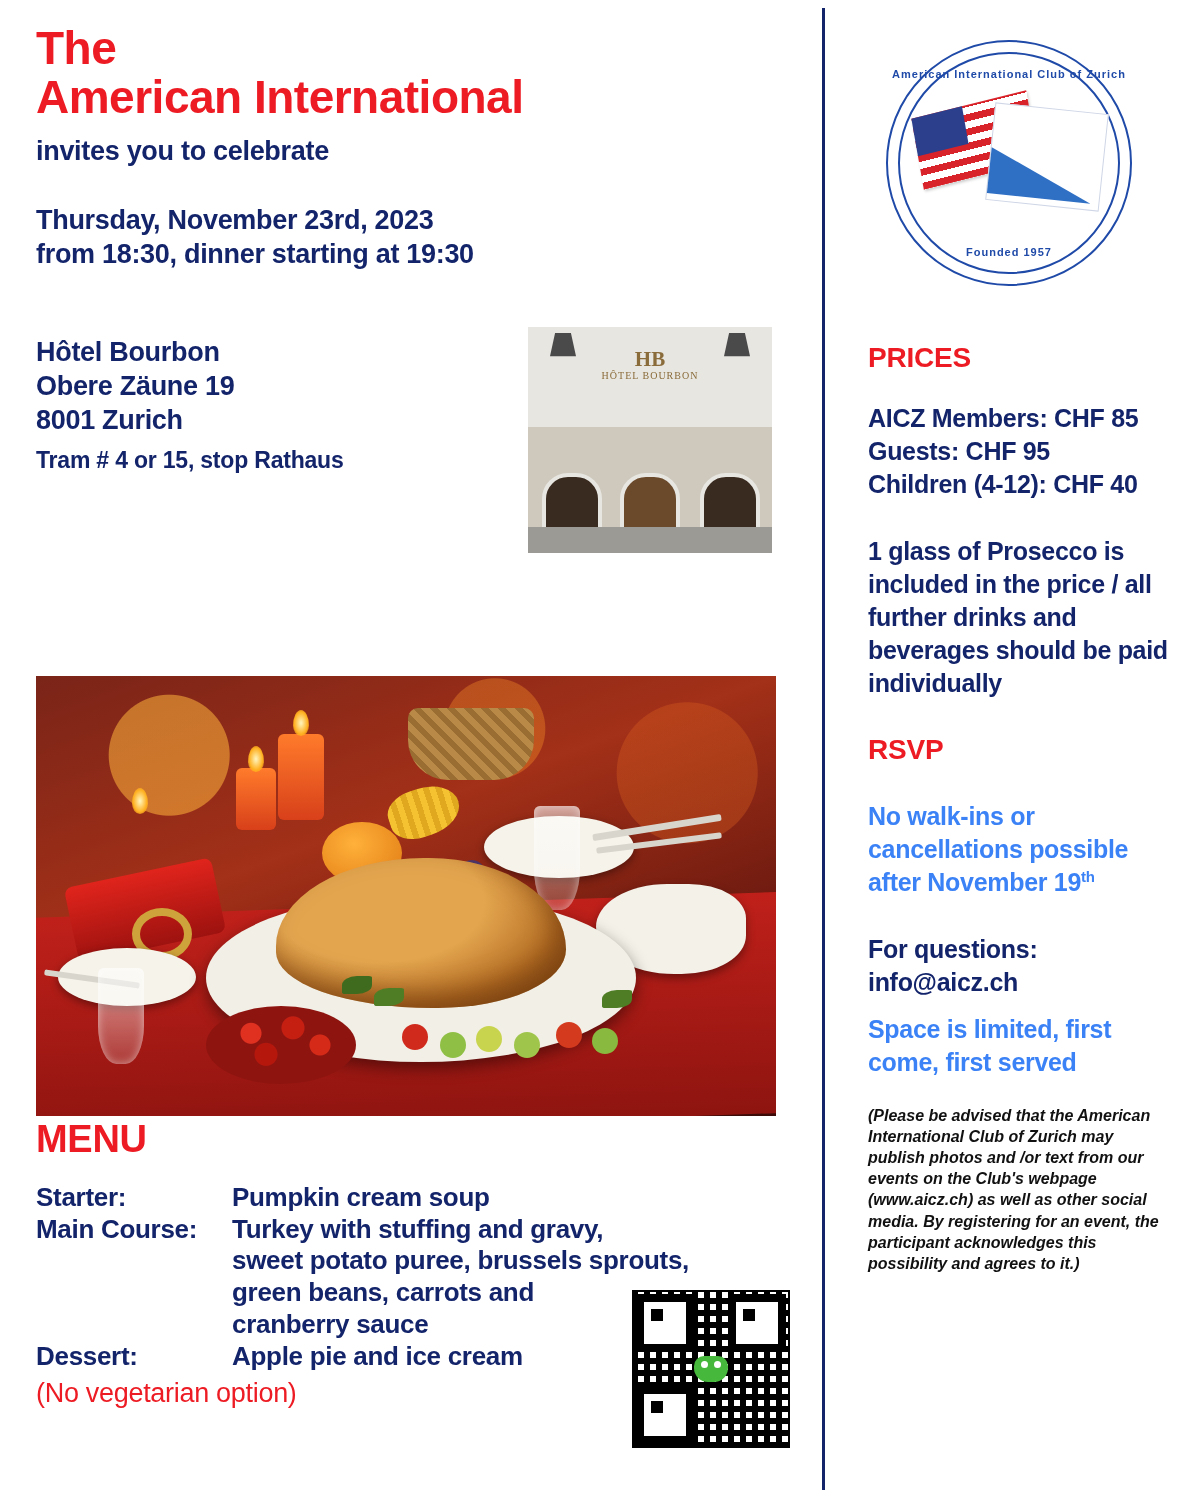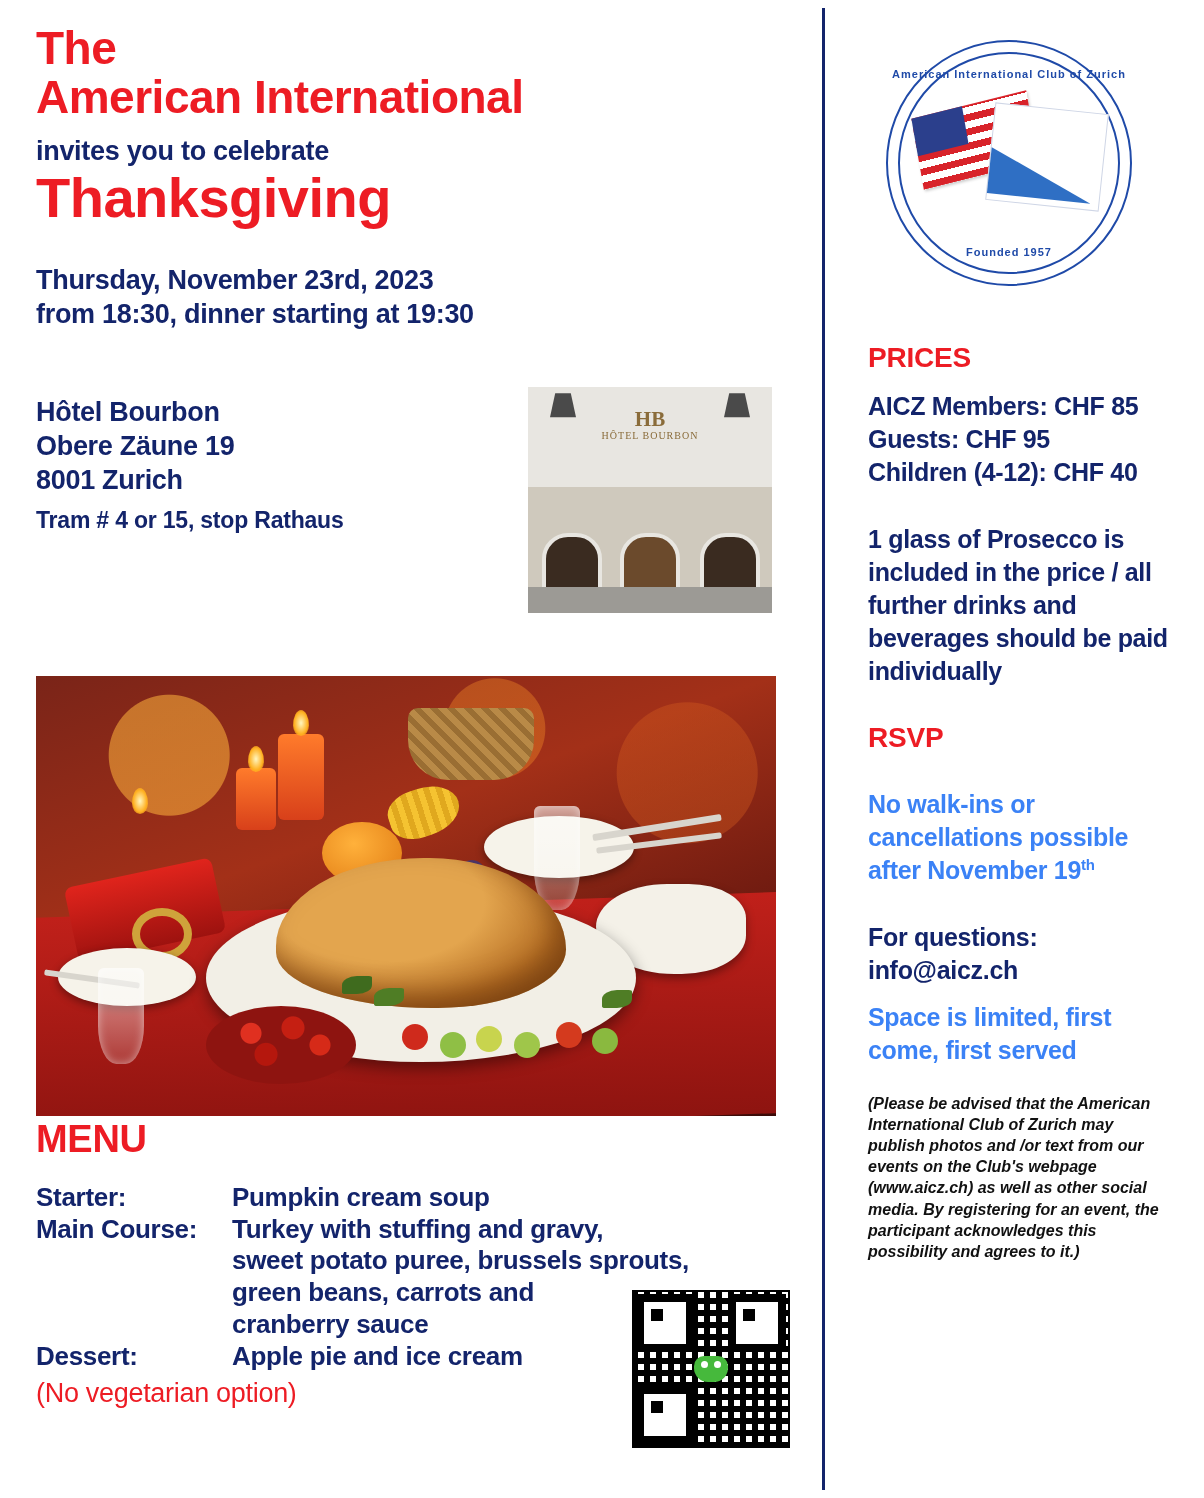--- a/index.html
+++ b/index.html
@@ -481,21 +481,21 @@
     line-height: 1.32;
     letter-spacing: -0.3px;
   }
   .red-block {
     color: #3b82f6;
     font-weight: bold;
     font-size: 25px;
     line-height: 1.32;
     letter-spacing: -0.3px;
   }
-  .mt-28 { margin-top: 16px; }
+  .mt-28 { margin-top: 28px; }
   .mt-34 { margin-top: 34px; }
   .mt-14 { margin-top: 14px; }
   .eventfrog { color: #ed1c24; }
   .disclaimer {
     margin-top: 26px;
     color: #111111;
     font-style: italic;
     font-weight: bold;
     font-size: 16px;
     line-height: 1.32;
@@ -511,21 +511,20 @@
   <div class="divider"></div>
 
   <div class="left">
 
     <div class="title-red">
       <div>The</div>
       <div>American International</div>
     </div>
 
     <div class="invites">invites you to celebrate</div>
-    <div class="thanksgiving">Thanksgiving</div>
 
     <div class="datetime">
       <div>Thursday, November 23rd, 2023</div>
       <div>from 18:30, dinner starting at 19:30</div>
     </div>
 
     <div class="venue-wrap">
       <div class="venue">
         <div>Hôtel Bourbon</div>
         <div>Obere Zäune 19</div>

